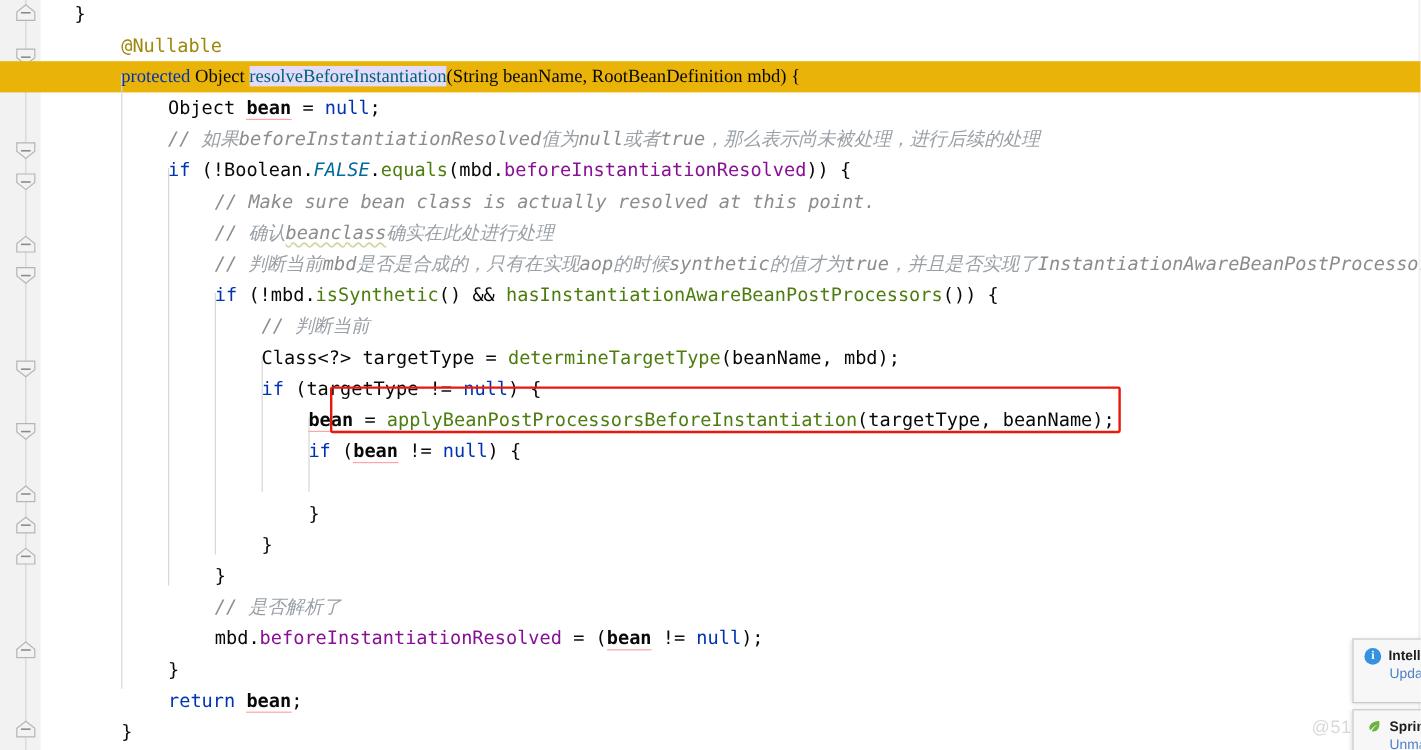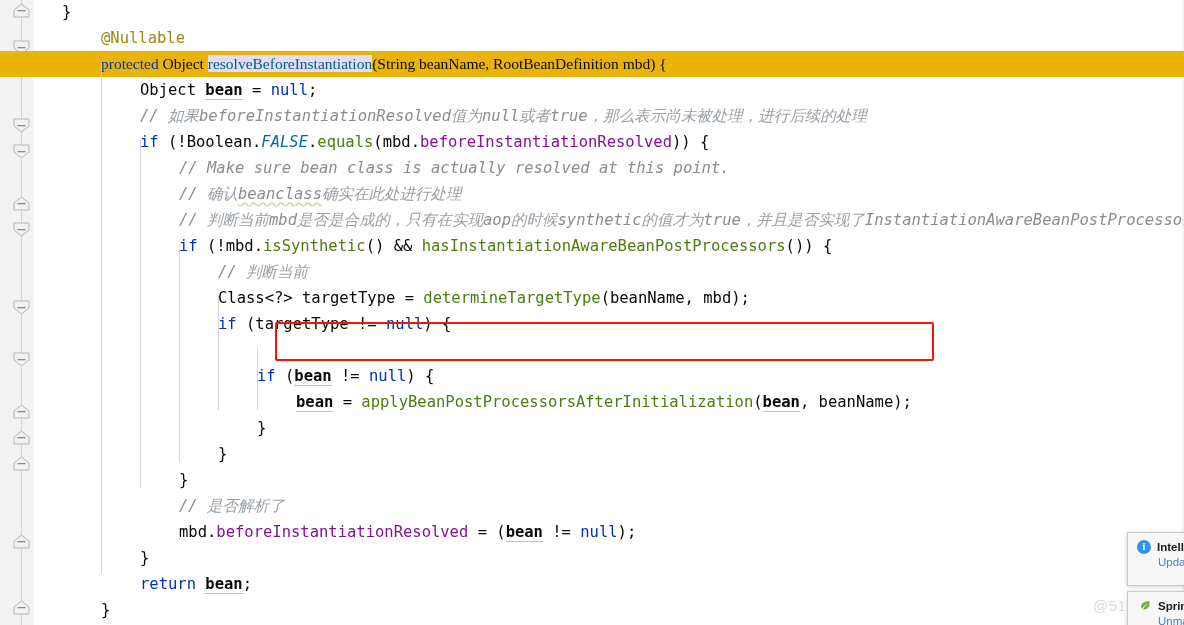--- a/index.html
+++ b/index.html
@@ -269,22 +269,22 @@
       <div class="line" style="top: 64px;"><span class="txt" style="margin-left: 140px;">Object <span class="localv">bean</span> = <span class="kw">null</span>;</span></div>
       <div class="line" style="top: 90px;"><span class="txt" style="margin-left: 140px;"><span class="cmt">//</span><span class="cmt"> </span><span class="cmt-cn">如果</span><span class="cmt">beforeInstantiationResolved</span><span class="cmt-cn">值为</span><span class="cmt">null</span><span class="cmt-cn">或者</span><span class="cmt">true</span><span class="cmt-cn">，那么表示尚未被处理，进行后续的处理</span></span></div>
       <div class="line" style="top: 116px;"><span class="txt" style="margin-left: 140px;"><span class="kw">if</span> (!Boolean.<span class="stat">FALSE</span>.<span class="mname">equals</span>(mbd.<span class="fieldp">beforeInstantiationResolved</span>)) {</span></div>
       <div class="line" style="top: 142px;"><span class="txt" style="margin-left: 179px;"><span class="cmt">//</span><span class="cmt"> Make sure bean class is actually resolved at this point.</span></span></div>
       <div class="line" style="top: 168px;"><span class="txt" style="margin-left: 179px;"><span class="cmt">//&nbsp;</span><span class="cmt-cn">确认</span><span class="cmt wavy">beanclass</span><span class="cmt-cn">确实在此处进行处理</span></span></div>
       <div class="line" style="top: 194px;"><span class="txt" style="margin-left: 179px;"><span class="cmt">//</span><span class="cmt"> </span><span class="cmt-cn">判断当前</span><span class="cmt">mbd</span><span class="cmt-cn">是否是合成的，只有在实现</span><span class="cmt">aop</span><span class="cmt-cn">的时候</span><span class="cmt">synthetic</span><span class="cmt-cn">的值才为</span><span class="cmt">true</span><span class="cmt-cn">，并且是否实现了</span><span class="cmt">InstantiationAwareBeanPostProcessor</span></span></div>
       <div class="line" style="top: 220px;"><span class="txt" style="margin-left: 179px;"><span class="kw">if</span> (!mbd.<span class="mname">isSynthetic</span>() &amp;&amp; <span class="mname">hasInstantiationAwareBeanPostProcessors</span>()) {</span></div>
       <div class="line" style="top: 246px;"><span class="txt" style="margin-left: 218px;"><span class="cmt">//</span><span class="cmt"> </span><span class="cmt-cn">判断当前</span></span></div>
       <div class="line" style="top: 272px;"><span class="txt" style="margin-left: 218px;">Class&lt;?&gt; targetType = <span class="mname">determineTargetType</span>(beanName, mbd);</span></div>
       <div class="line" style="top: 298px;"><span class="txt" style="margin-left: 218px;"><span class="kw">if</span> (targetType != <span class="kw">null</span>) {</span></div>
+      <div class="line" style="top: 324px;"><span class="txt" style="margin-left: 257px;"><span class="localv">bean</span> = <span class="mname">applyBeanPostProcessorsBeforeInstantiation</span>(targetType, beanName);</span></div>
       <div class="line" style="top: 350px;"><span class="txt" style="margin-left: 257px;"><span class="kw">if</span> (<span class="localv">bean</span> != <span class="kw">null</span>) {</span></div>
-      <div class="line" style="top: 376px;"><span class="txt" style="margin-left: 296px;"><span class="localv">bean</span> = <span class="mname">applyBeanPostProcessorsAfterInitialization</span>(<span class="localv">bean</span>, beanName);</span></div>
       <div class="line" style="top: 402px;"><span class="txt" style="margin-left: 257px;">}</span></div>
       <div class="line" style="top: 428px;"><span class="txt" style="margin-left: 218px;">}</span></div>
       <div class="line" style="top: 454px;"><span class="txt" style="margin-left: 179px;">}</span></div>
       <div class="line" style="top: 480px;"><span class="txt" style="margin-left: 179px;"><span class="cmt">//</span><span class="cmt"> </span><span class="cmt-cn">是否解析了</span></span></div>
       <div class="line" style="top: 506px;"><span class="txt" style="margin-left: 179px;">mbd.<span class="fieldp">beforeInstantiationResolved</span> = (<span class="localv">bean</span> != <span class="kw">null</span>);</span></div>
       <div class="line" style="top: 532px;"><span class="txt" style="margin-left: 140px;">}</span></div>
       <div class="line" style="top: 558px;"><span class="txt" style="margin-left: 140px;"><span class="kw">return</span> <span class="localv">bean</span>;</span></div>
       <div class="line" style="top: 584px;"><span class="txt" style="margin-left: 101px;">}</span></div>
     </div>
 

